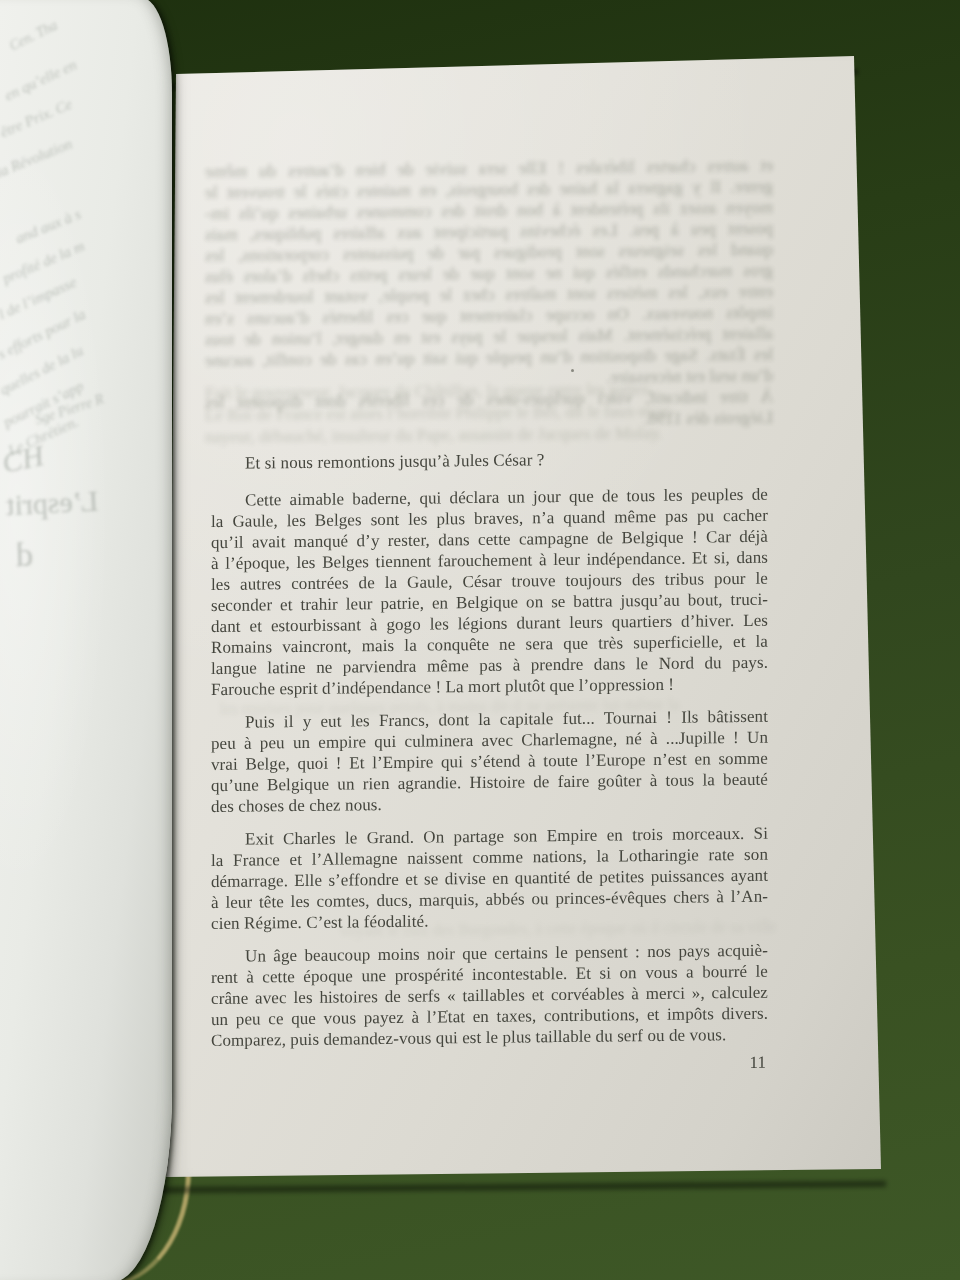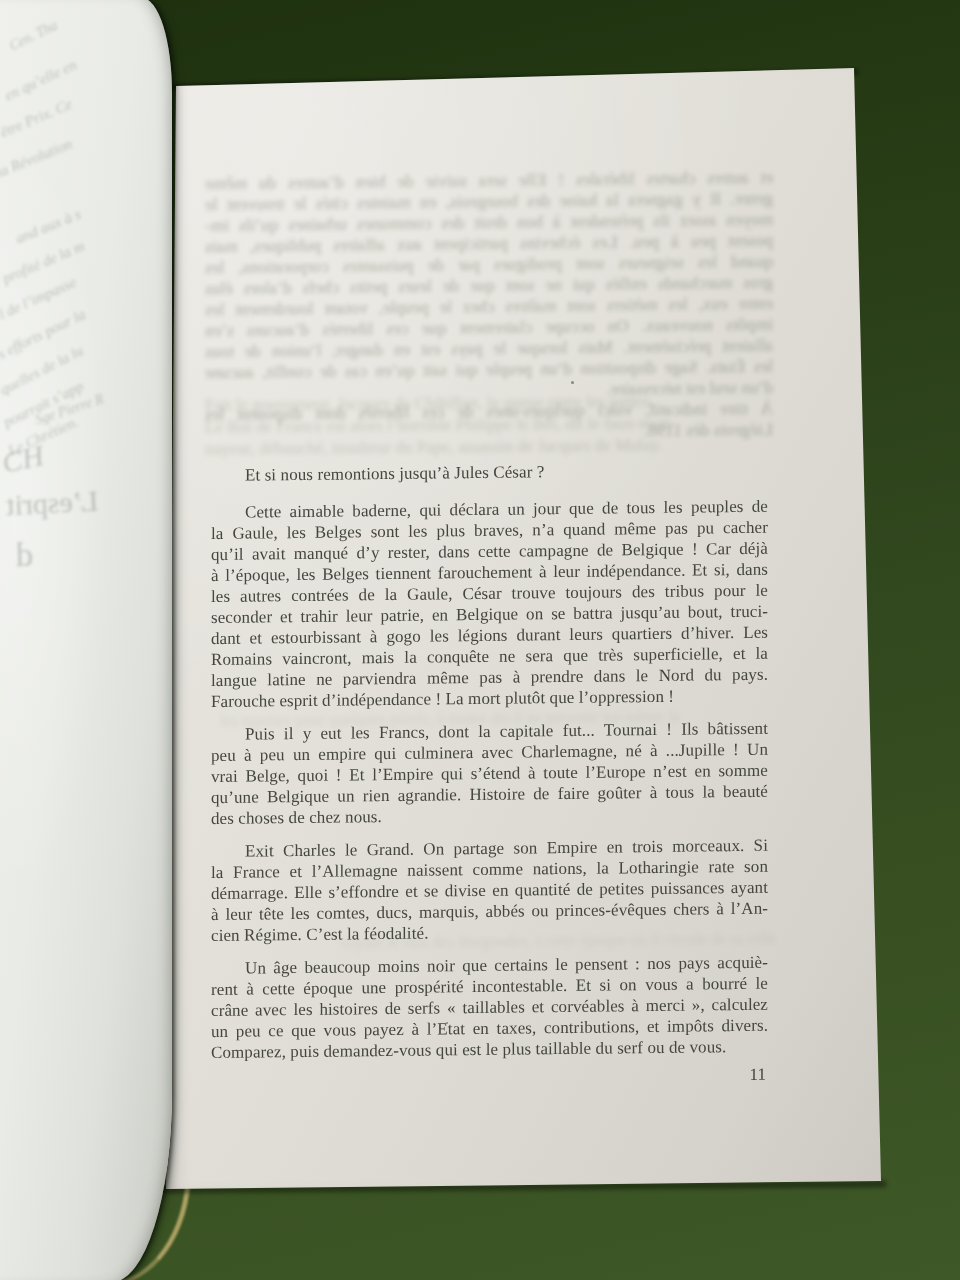--- a/index.html
+++ b/index.html
@@ -23,21 +23,21 @@
   .edge-stack{
     position:absolute;left:94px;top:1156px;width:92px;height:126px;
     border-right:5px solid rgba(193,176,112,.85);
     border-bottom:4px solid rgba(193,176,112,.55);
     border-radius:0 0 84px 0 / 0 0 116px 0;
     filter:blur(1.2px);
   }
 
   
   .page-main{
-    position:absolute;left:160px;top:60px;width:730px;height:1135px;
+    position:absolute;left:160px;top:48px;width:730px;height:1135px;
     clip-path:polygon(16px 26px,694px 8px,721px 1121px,6px 1129px);
     background:
       radial-gradient(120% 90% at 18% 8%,rgba(255,255,255,.25) 0%,rgba(255,255,255,0) 55%),
       linear-gradient(118deg,#eae8e2 0%,#e3e1da 35%,#dcdad2 62%,#d4d2ca 86%,#cbc9c1 100%);
     box-shadow:inset 18px 0 22px -12px rgba(50,52,42,.45), inset -4px 0 7px -3px rgba(110,140,128,.55);
   }
 
   
   .ghost-block{
     position:absolute;left:45px;top:110px;width:568px;

